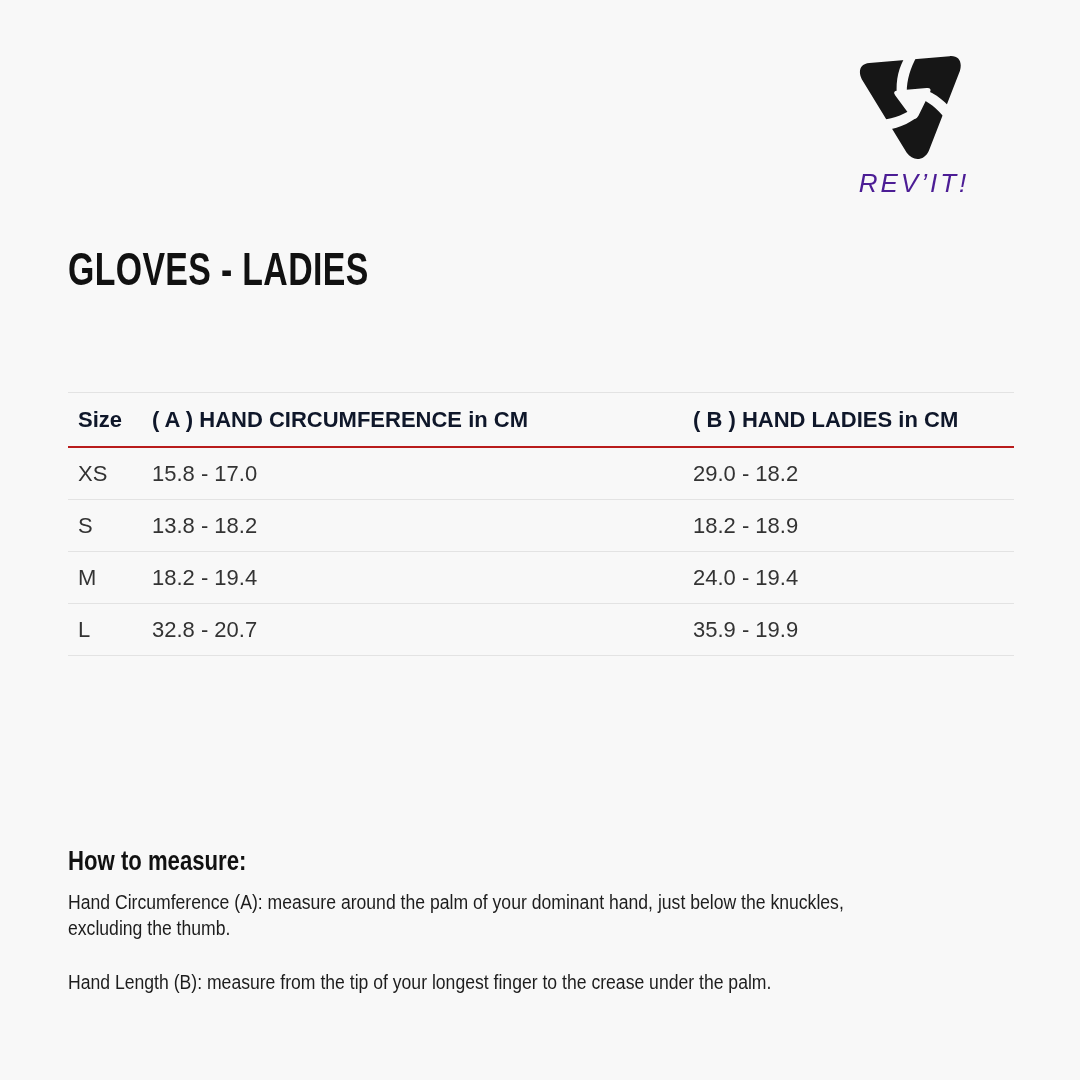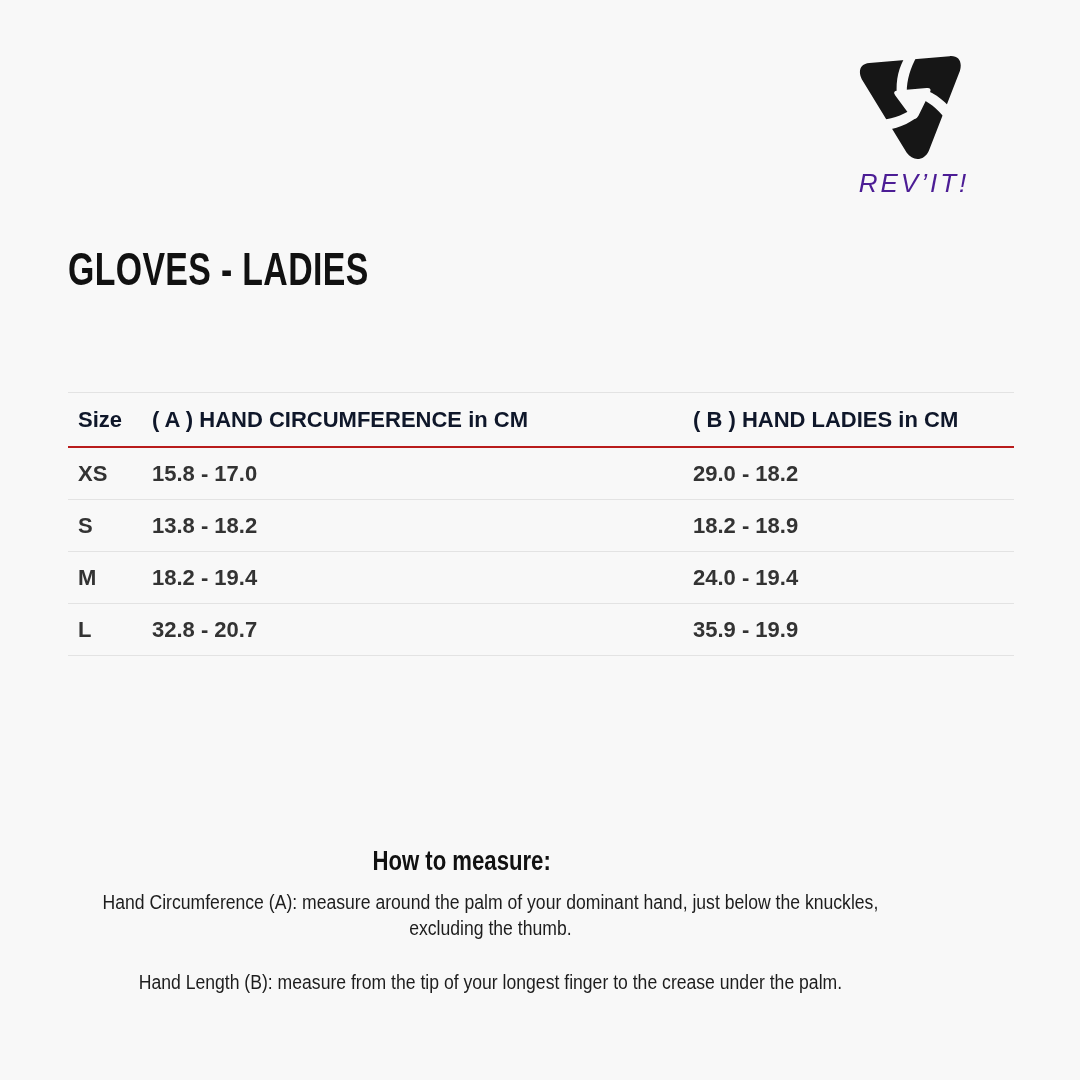--- a/index.html
+++ b/index.html
@@ -76,36 +76,35 @@
     font-weight: 700;
     color: #0f172a;
     text-align: left;
     vertical-align: middle;
     padding: 0;
   }
   .size-table td {
     height: 51px;
     border-bottom: 1px solid #e3e3e3;
     font-size: 22px;
-    font-weight: 700;
+    font-weight: 400;
     color: #333333;
     text-align: left;
     vertical-align: middle;
     padding: 0;
   }
   .size-table th:first-child,
   .size-table td:first-child { padding-left: 10px; }
 
   
   .measure {
     position: absolute;
     left: 68px;
     top: 846px;
     width: 960px;
-    text-align: center;
   }
   .measure h2 {
     margin: 0 0 12px 0;
     font-size: 27px;
     line-height: 1.15;
     font-weight: 700;
     color: #111111;
     white-space: nowrap;
     transform: scaleX(0.82);
     transform-origin: left top;

